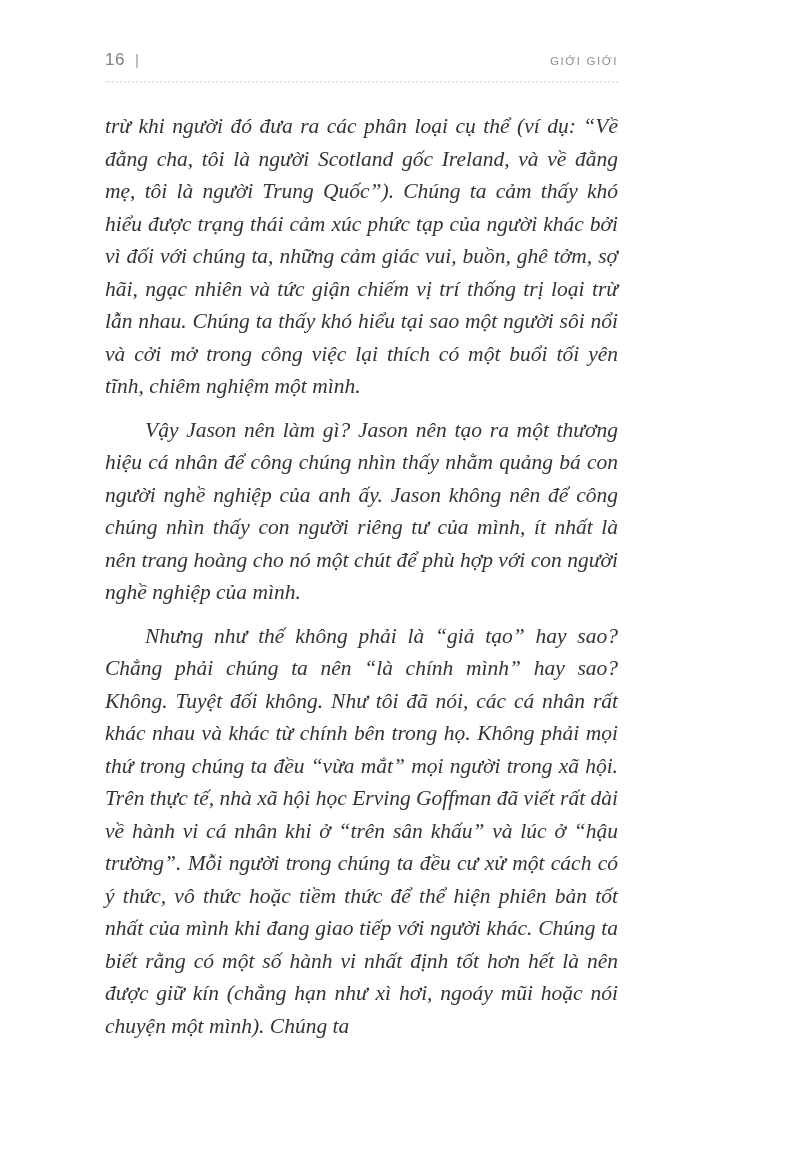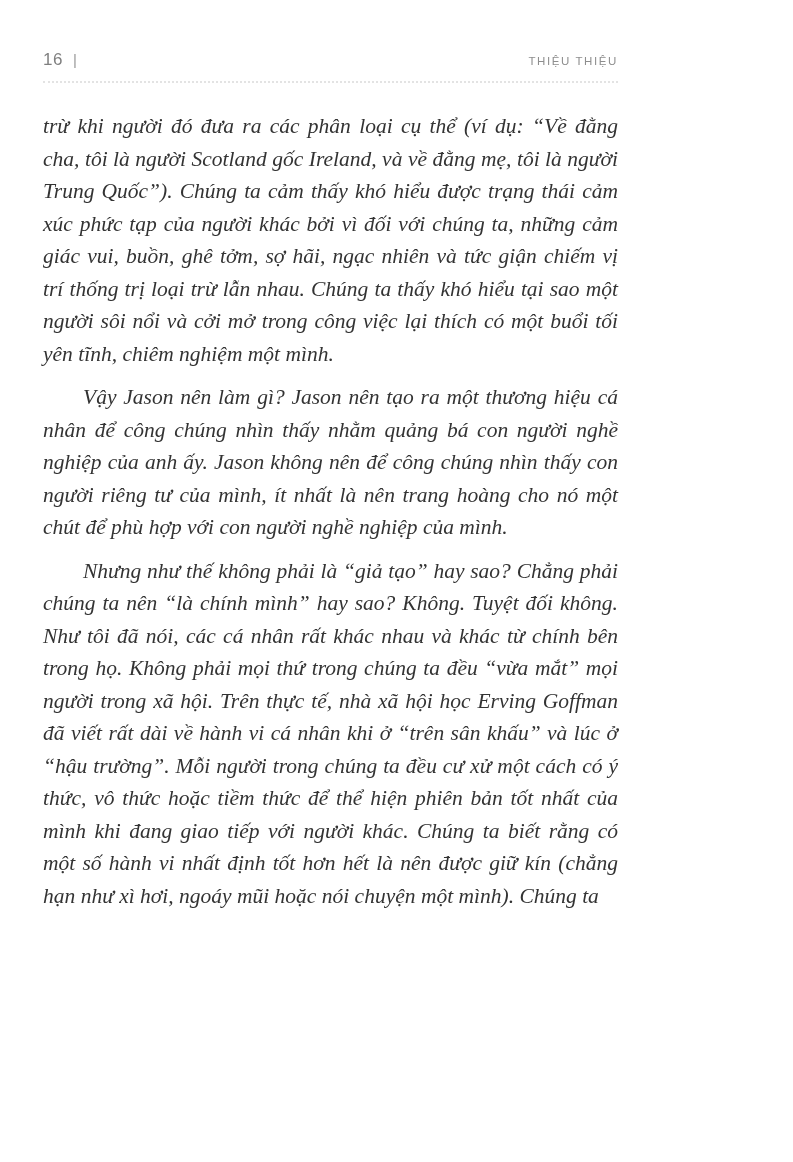--- a/index.html
+++ b/index.html
@@ -10,21 +10,21 @@
     width: 793px;
     height: 1162px;
     background: #ffffff;
     overflow: hidden;
     font-family: "Liberation Serif", serif;
   }
   .page {
     box-sizing: border-box;
     width: 720px;
     height: 1162px;
-    padding: 50px 102px 0 43px;
+    padding: 50px 102px 0 105px;
   }
   .page-header {
     display: flex;
     align-items: baseline;
     justify-content: space-between;
     font-family: "Liberation Sans", sans-serif;
     color: #8e8e8e;
   }
   .page-header .left {
     display: flex;
@@ -71,21 +71,21 @@
 </head>
 <body>
 
 <div class="page">
 
   <header class="page-header">
     <span class="left">
       <span class="page-num">16</span>
       <span class="page-num-bar">|</span>
     </span>
-    <span class="chapter-title">THIỆU THIỆU</span>
+    <span class="chapter-title">GIỚI GIỚI</span>
   </header>
 
   <div class="dotted-rule"></div>
 
   <main class="body-text">
     <p class="no-indent">trừ khi người đó đưa ra các phân loại cụ thể (ví dụ: “Về đằng cha, tôi là người Scotland gốc Ireland, và về đằng mẹ, tôi là người Trung Quốc”). Chúng ta cảm thấy khó hiểu được trạng thái cảm xúc phức tạp của người khác bởi vì đối với chúng ta, những cảm giác vui, buồn, ghê tởm, sợ hãi, ngạc nhiên và tức giận chiếm vị trí thống trị loại trừ lẫn nhau. Chúng ta thấy khó hiểu tại sao một người sôi nổi và cởi mở trong công việc lại thích có một buổi tối yên tĩnh, chiêm nghiệm một mình.</p>
     <p>Vậy Jason nên làm gì? Jason nên tạo ra một thương hiệu cá nhân để công chúng nhìn thấy nhằm quảng bá con người nghề nghiệp của anh ấy. Jason không nên để công chúng nhìn thấy con người riêng tư của mình, ít nhất là nên trang hoàng cho nó một chút để phù hợp với con người nghề nghiệp của mình.</p>
     <p>Nhưng như thế không phải là “giả tạo” hay sao? Chẳng phải chúng ta nên “là chính mình” hay sao? Không. Tuyệt đối không. Như tôi đã nói, các cá nhân rất khác nhau và khác từ chính bên trong họ. Không phải mọi thứ trong chúng ta đều “vừa mắt” mọi người trong xã hội. Trên thực tế, nhà xã hội học Erving Goffman đã viết rất dài về hành vi cá nhân khi ở “trên sân khấu” và lúc ở “hậu trường”. Mỗi người trong chúng ta đều cư xử một cách có ý thức, vô thức hoặc tiềm thức để thể hiện phiên bản tốt nhất của mình khi đang giao tiếp với người khác. Chúng ta biết rằng có một số hành vi nhất định tốt hơn hết là nên được giữ kín (chẳng hạn như xì hơi, ngoáy mũi hoặc nói chuyện một mình). Chúng ta</p>
   </main>
 

